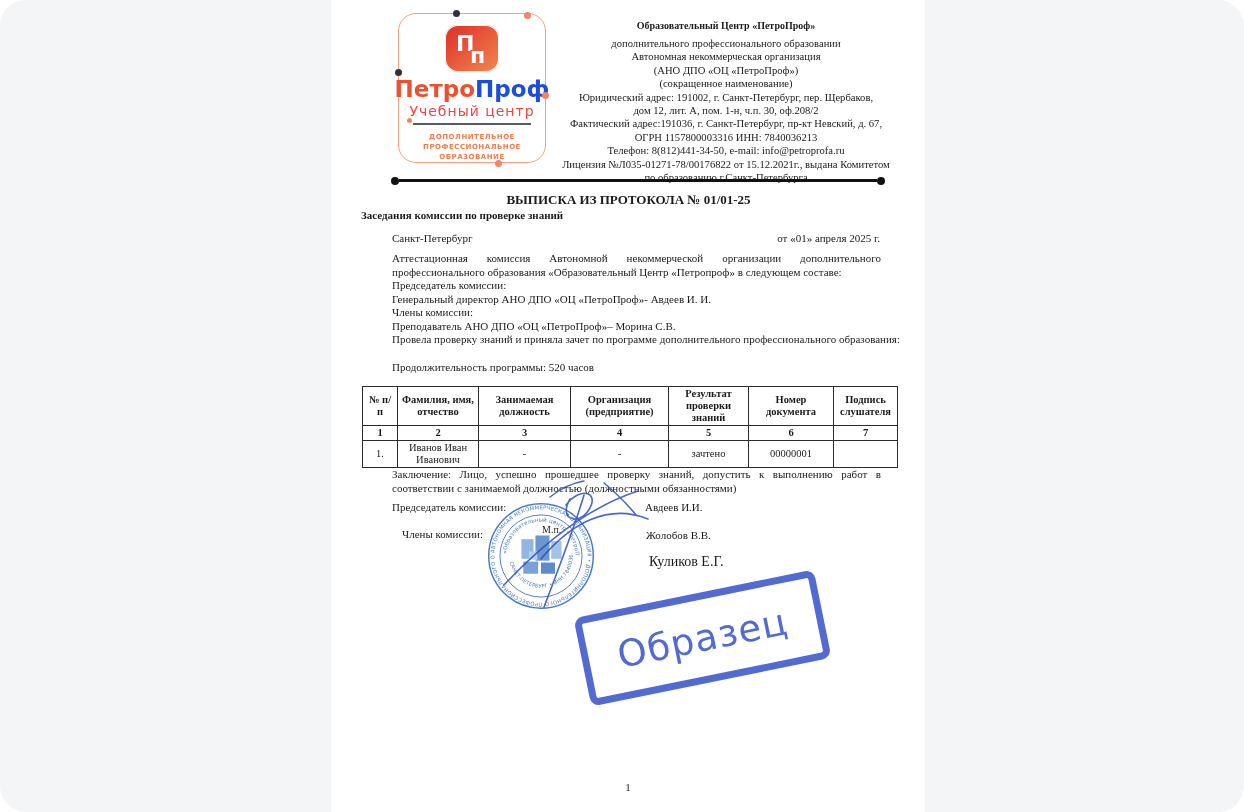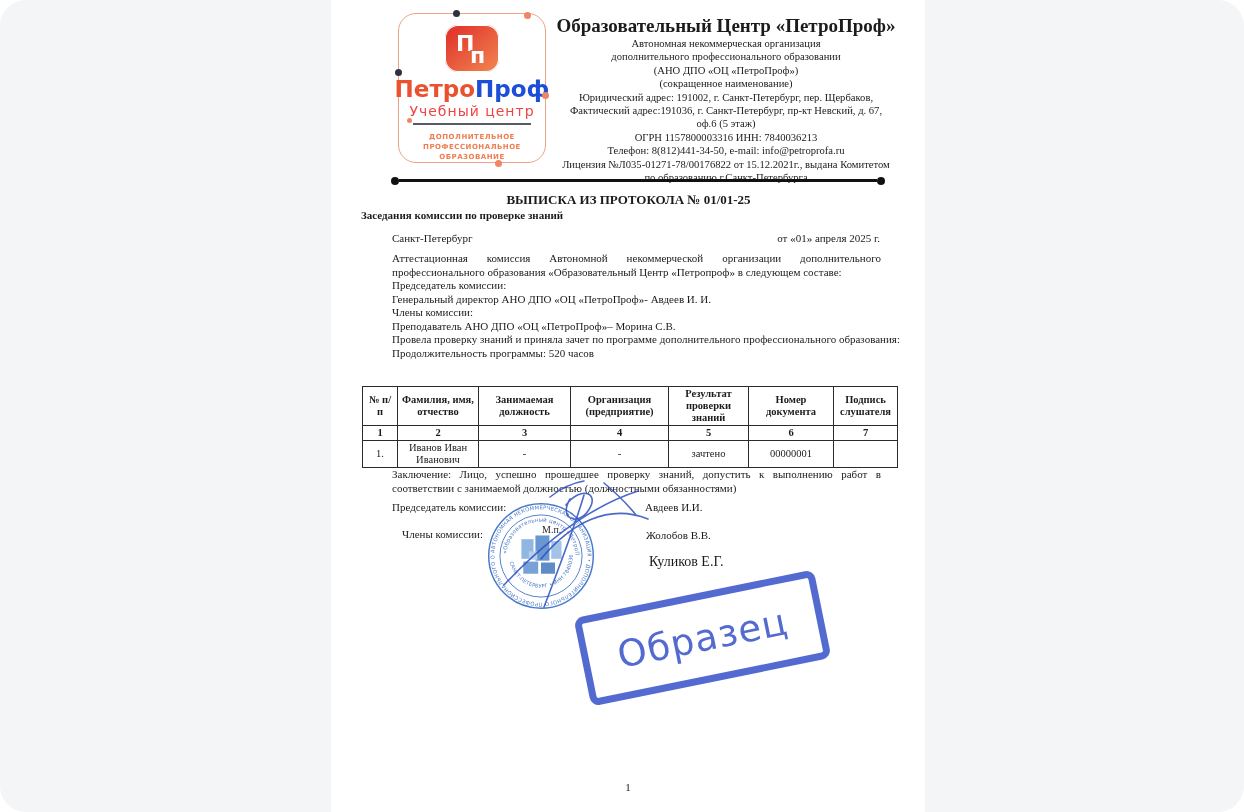--- a/index.html
+++ b/index.html
@@ -34,21 +34,21 @@
   .logo-word { margin-top:4px; font-size:23px; font-weight:bold; letter-spacing:0; }
   .logo-word .w1 { color:#ea512f; }
   .logo-word .w2 { color:#1d4ed8; }
   .logo-tag { margin-top:1px; font-size:14px; color:#ef4444; letter-spacing:1px; }
   .logo-rule { width:118px; height:2px; background:#5a5a60; margin-top:4px; }
   .logo-sub { margin-top:7px; font-size:7px; font-weight:bold; color:#ef7d4f;
               letter-spacing:.5px; text-align:center; line-height:10px; }
 
   .lh-text { position:absolute; left:222px; top:16px; width:346px;
              text-align:center; font-size:10.6px; line-height:13.4px; }
-  .lh-title { font-size:19px; font-weight:bold; line-height:19px;
+  .lh-title { font-size:10px; font-weight:bold; line-height:19px;
               margin-bottom:2px; white-space:nowrap; }
   .lh-line { white-space:nowrap; }
 
   
   .divider { position:absolute; left:60px; top:176px; width:494px; height:9px;
              display:flex; align-items:center; }
   .divider .dot { width:8px; height:8px; border-radius:50%; background:#111; }
   .divider .bar { flex:1; height:3px; background:#111; }
 
   
@@ -58,21 +58,21 @@
                   font-weight:bold; font-size:11px; }
   .place-date { position:absolute; left:61px; top:232px; width:488px;
                 display:flex; justify-content:space-between; font-size:11px; }
 
   
   .body-text { position:absolute; left:61px; top:252px; width:489px;
                font-size:11px; line-height:13.5px; }
   .body-text p.just { text-align:justify; }
   .body-text .ln { white-space:nowrap; }
   .bold { font-weight:normal; }
-  .duration { }
+  .duration { margin-top:14px; }
 
   
   table.reg { position:absolute; left:31px; top:386px; width:536px;
               border-collapse:collapse; table-layout:fixed;
               font-size:10.5px; line-height:11.8px; }
   table.reg th, table.reg td { border:1.4px solid #2b2b2b; text-align:center;
               vertical-align:middle; padding:1px 3px; }
   table.reg th { font-weight:bold; }
   tr.hdr { height:39px; } tr.nums { height:14px; font-weight:bold; } tr.data { height:27px; }
 
@@ -126,27 +126,27 @@
       <div class="logo-rule"></div>
       <div class="logo-sub">
         <div>ДОПОЛНИТЕЛЬНОЕ</div>
         <div>ПРОФЕССИОНАЛЬНОЕ ОБРАЗОВАНИЕ</div>
       </div>
     </div>
   </div>
 
   <div class="lh-text">
     <div class="lh-title">Образовательный Центр «ПетроПроф»</div>
+    <div class="lh-line"><span>дополнительного профессионального образовании</span></div>
     <div class="lh-line"><span>Автономная некоммерческая организация</span></div>
-    <div class="lh-line"><span>дополнительного профессионального образовании</span></div>
     <div class="lh-line"><span>(АНО ДПО «ОЦ «ПетроПроф»)</span></div>
     <div class="lh-line"><span>(сокращенное наименование)</span></div>
     <div class="lh-line"><span class="bold">Юридический адрес:</span><span> 191002, г. Санкт-Петербург, пер. Щербаков,</span></div>
+    <div class="lh-line"><span>дом 12, лит. А, пом. 1-н, ч.п. 30, оф.208/2</span></div>
     <div class="lh-line"><span class="bold">Фактический адрес:</span><span>191036, г. Санкт-Петербург, пр-кт Невский, д. 67,</span></div>
-    <div class="lh-line"><span>оф.6 (5 этаж)</span></div>
     <div class="lh-line"><span class="bold">ОГРН</span><span> 1157800003316 </span><span class="bold">ИНН</span><span>: 7840036213</span></div>
     <div class="lh-line"><span class="bold">Телефон</span><span>: 8(812)441-34-50, </span><span class="bold">e-mail</span><span>: info@petroprofa.ru</span></div>
     <div class="lh-line"><span class="bold">Лицензия</span><span> №Л035-01271-78/00176822 от 15.12.2021г., выдана Комитетом</span></div>
     <div class="lh-line"><span>по образованию г.Санкт-Петербурга</span></div>
   </div>
 
   <div class="divider">
     <span class="dot"></span>
     <span class="bar"></span>
     <span class="dot"></span>

